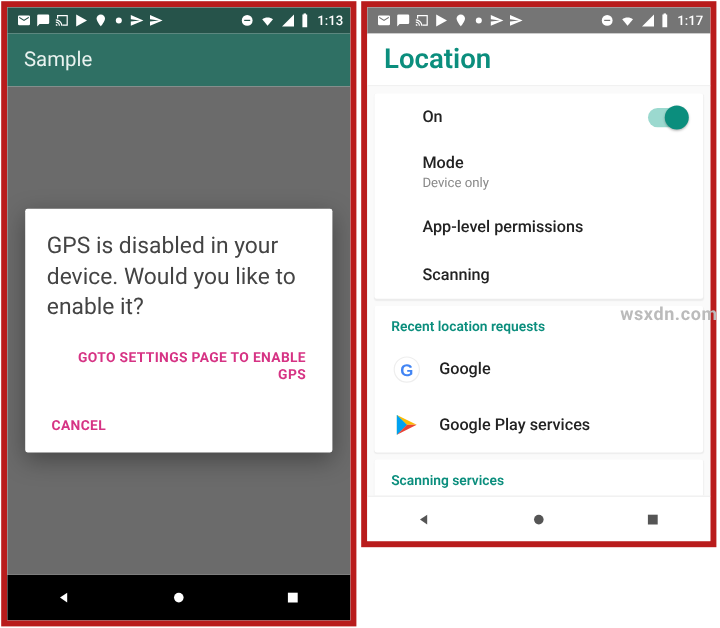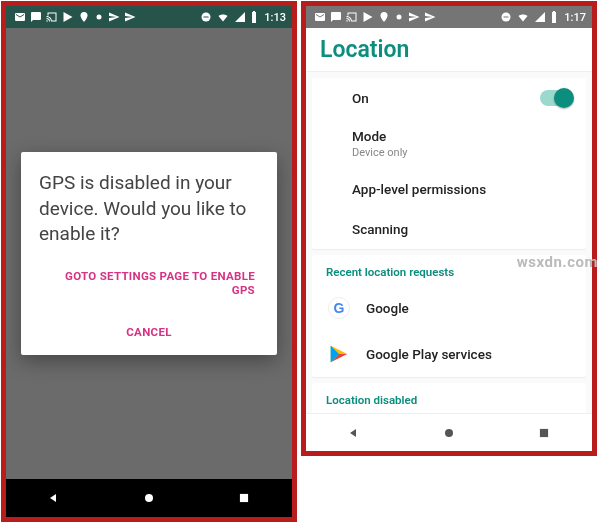--- a/index.html
+++ b/index.html
@@ -68,21 +68,21 @@
   .dialog {
     width: 256px;
     background: #fff;
     border-radius: 2px;
     box-shadow: 0 6px 20px rgba(0,0,0,.35);
     padding: 18px 18px 10px 18px;
   }
   .dialog .msg { color: #444; font-size: 19px; line-height: 1.35; }
   .dialog .btnrow {
     display: flex;
-    justify-content: center;
+    justify-content: flex-start;
     margin-top: 16px;
   }
   .dialog .btn {
     color: #d63384;
     font-weight: 700;
     font-size: 11.5px;
     letter-spacing: 0.3px;
     padding: 6px 4px;
     cursor: pointer;
     text-align: right;
@@ -223,20 +223,23 @@
         </svg>
     </span>
     <span class="ic">
       <svg width="8" height="12" viewBox="0 0 12 24" fill="#fff">
           <path d="M8 2V0H4v2H2v22h8V2z"></path>
         </svg>
     </span>
     <span class="clock">1:13</span>
   </div>
 
+  <div class="appbar">
+    <span>Sample</span>
+  </div>
 
   <div class="scrim">
     <div class="dialog">
       <div class="msg">GPS is disabled in your device. Would you like to enable it?</div>
       <div class="btnrow">
         <div class="btn">GOTO SETTINGS PAGE TO ENABLE GPS</div>
       </div>
       <div class="btnrow">
         <div class="btn">CANCEL</div>
       </div>
@@ -383,21 +386,21 @@
               <path d="M3 3l9 9L3 21z" fill="#00A1F1"></path>
             </svg>
         </span>
         <div class="txt">
             <strong>Google Play services</strong>
           </div>
       </div>
     </div>
 
     <div class="card">
-      <div class="subheader">Location disabled</div>
+      <div class="subheader">Scanning services</div>
       <div class="row">
         
         
       </div>
 
     </div>
 
   </div>
 
   <div class="navbar">

